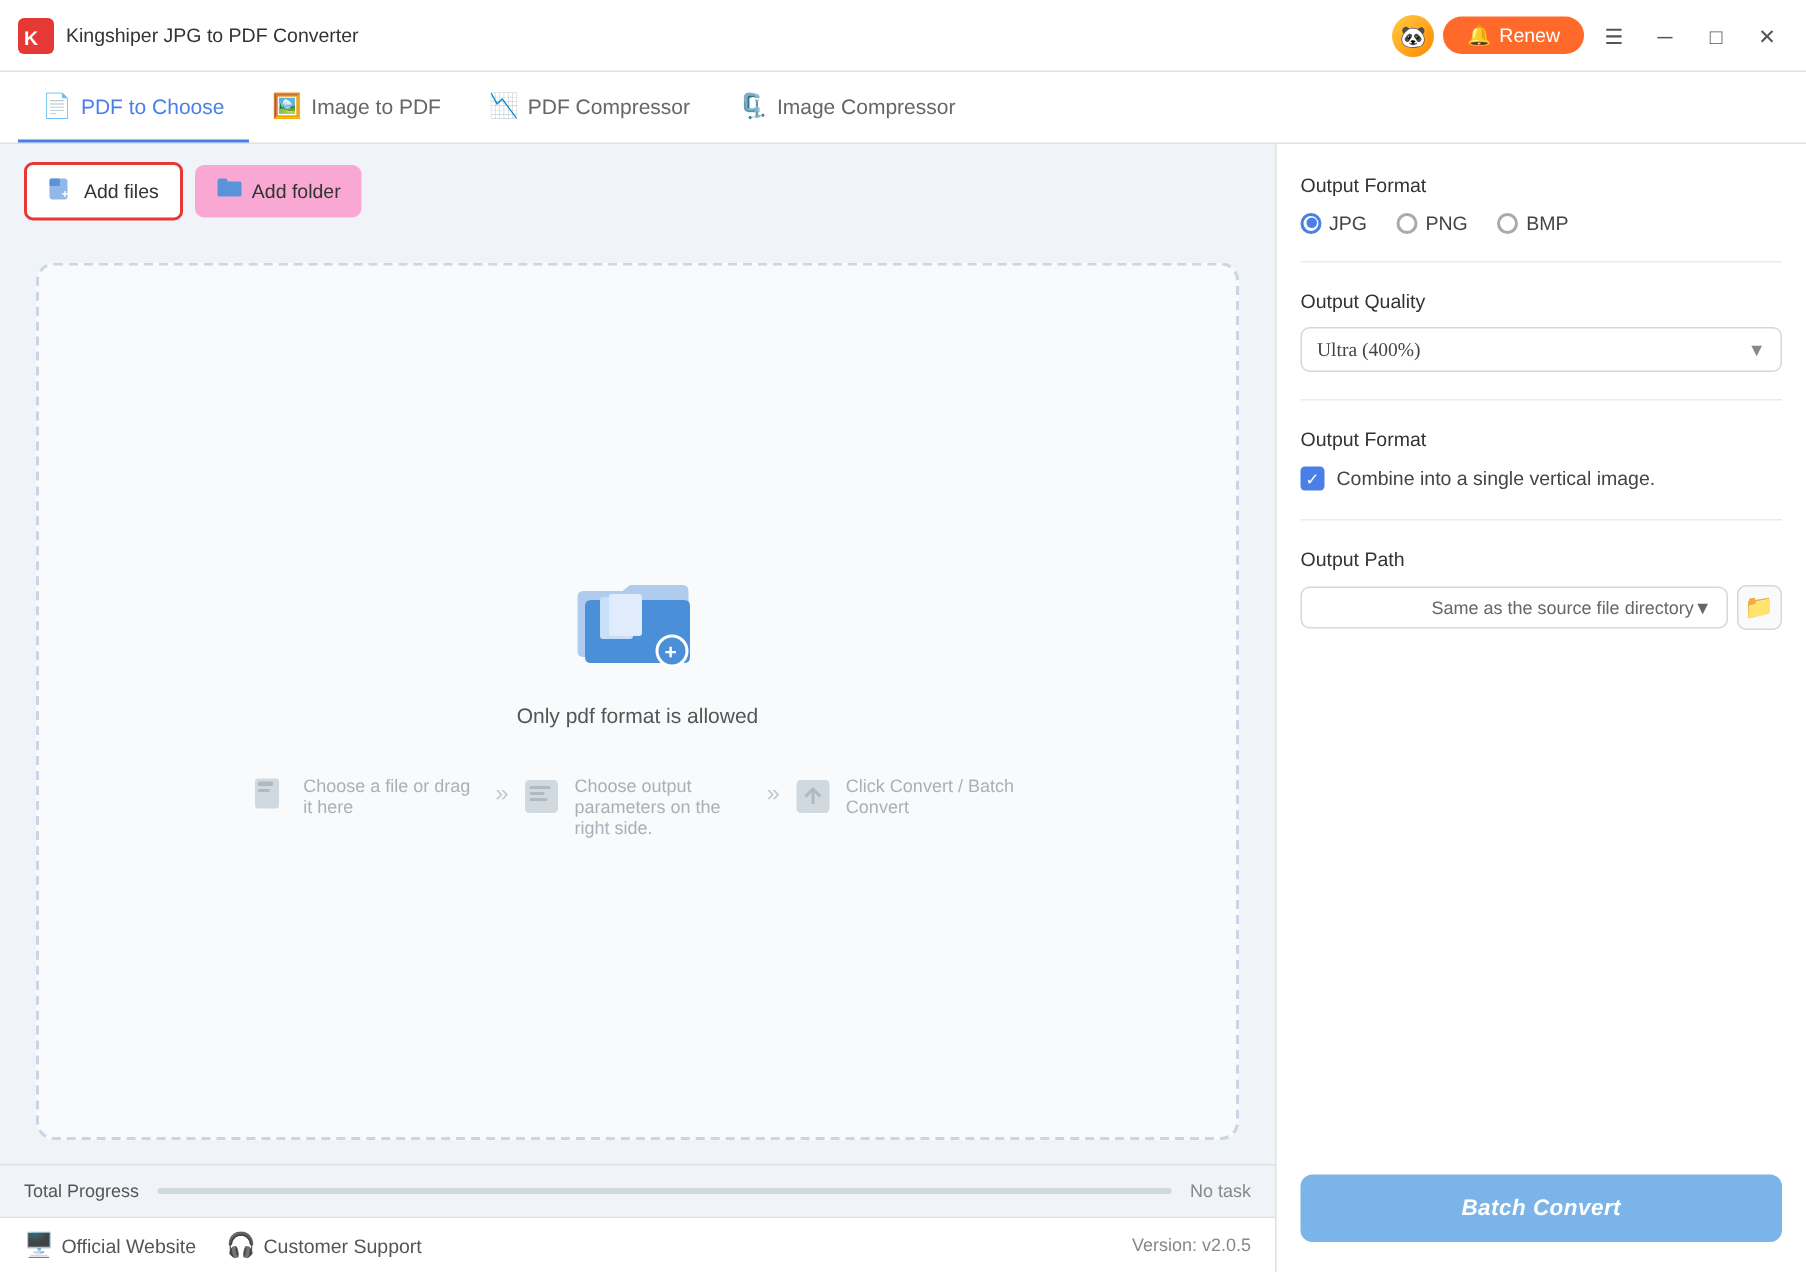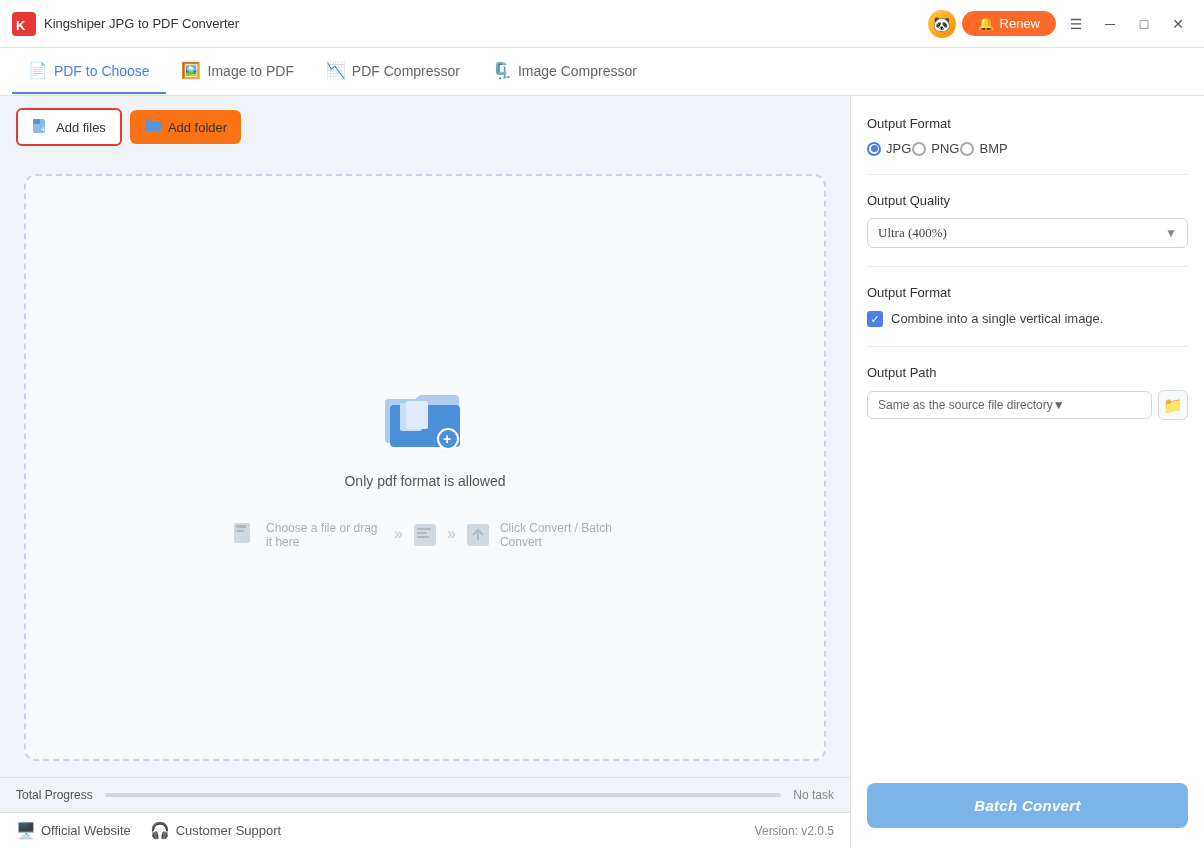--- a/index.html
+++ b/index.html
@@ -115,21 +115,21 @@
       gap: 8px;
       background: #f0f4f8;
     }
     .toolbar-btn {
       display: flex; align-items: center; gap: 6px;
       padding: 6px 14px;
       border: none;
       border-radius: 6px;
       font-size: 13px;
       cursor: pointer;
-      background: #f97316;
+      background: #f9a8d4;
       color: #333;
     }
     .toolbar-btn.primary {
       border: 2px solid #e53935;
       background: #ffffff;
       color: #333;
     }
     .toolbar-btn-icon { font-size: 16px; }
 
     
@@ -246,21 +246,21 @@
       display: flex;
       flex-direction: column;
       gap: 10px;
     }
     .settings-label {
       font-size: 13px;
       color: #333;
       font-weight: 500;
     }
     .radio-group {
-      display: flex; align-items: center; gap: 1px;
+      display: flex; align-items: center; gap: 20px;
     }
     .radio-item {
       display: flex; align-items: center; gap: 5px;
       font-size: 13px; color: #444; cursor: pointer;
     }
     .radio-dot {
       width: 14px; height: 14px;
       border-radius: 50%;
       border: 2px solid #4a7fe8;
       display: flex; align-items: center; justify-content: center;
@@ -310,21 +310,21 @@
     }
     .output-path-select {
       flex: 1;
       display: flex; align-items: center;
       border: 1px solid #d0d8e0;
       border-radius: 6px;
       padding: 6px 10px;
       font-size: 12px;
       color: #666;
       cursor: pointer;
-      justify-content: flex-start;
+      justify-content: flex-end;
     }
     .folder-btn {
       width: 30px; height: 30px;
       border: 1px solid #d0d8e0;
       border-radius: 6px;
       background: #f8fafc;
       display: flex; align-items: center; justify-content: center;
       cursor: pointer;
       font-size: 16px; color: #888;
     }
@@ -456,20 +456,21 @@
           <div class="step-arrow">»</div>
           <div class="step">
             <div class="step-icon">
               <svg width="28" height="28" viewBox="0 0 28 28">
                 <rect x="3" y="3" width="22" height="22" rx="3" fill="#d0d8e0"></rect>
                 <rect x="6" y="7" width="14" height="2" rx="1" fill="#b0b8c0"></rect>
                 <rect x="6" y="11" width="10" height="2" rx="1" fill="#b0b8c0"></rect>
                 <rect x="6" y="15" width="12" height="2" rx="1" fill="#b0b8c0"></rect>
               </svg>
             </div>
+            <div class="step-text">Choose output parameters on the right side.</div>
           </div>
           <div class="step-arrow">»</div>
           <div class="step">
             <div class="step-icon">
               <svg width="28" height="28" viewBox="0 0 28 28">
                 <rect x="3" y="3" width="22" height="22" rx="3" fill="#d0d8e0"></rect>
                 <path d="M9 14 L14 9 L19 14" fill="none" stroke="#b0b8c0" stroke-width="2"></path>
                 <path d="M14 9 L14 19" fill="none" stroke="#b0b8c0" stroke-width="2"></path>
               </svg>
             </div>

